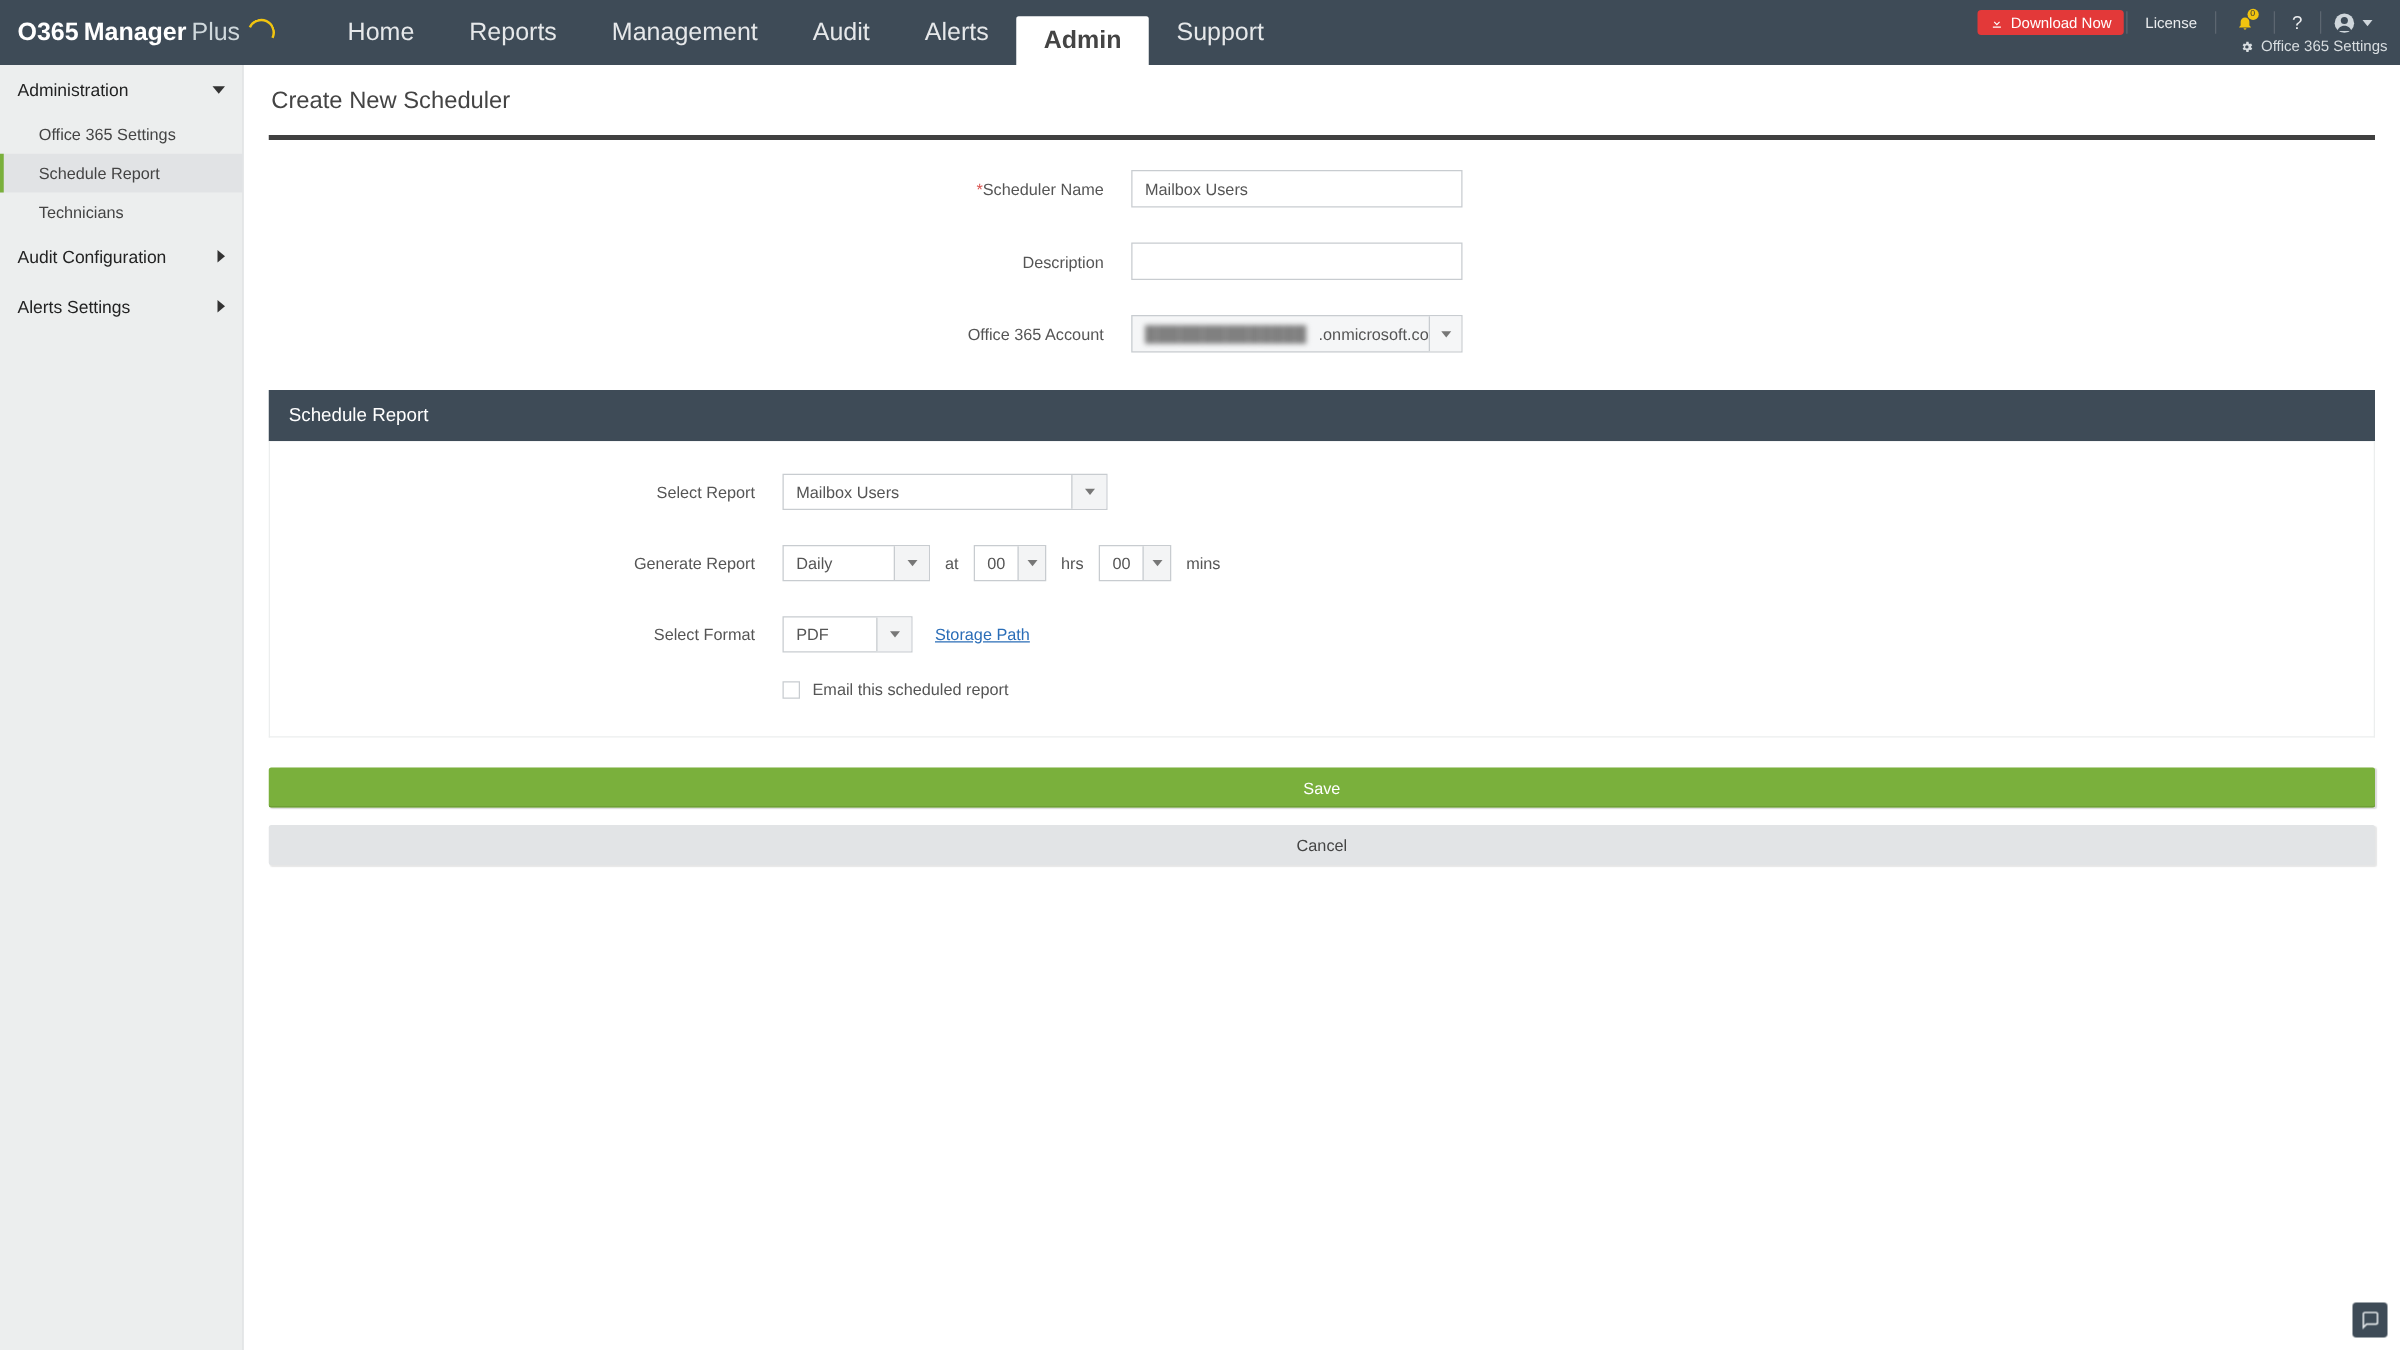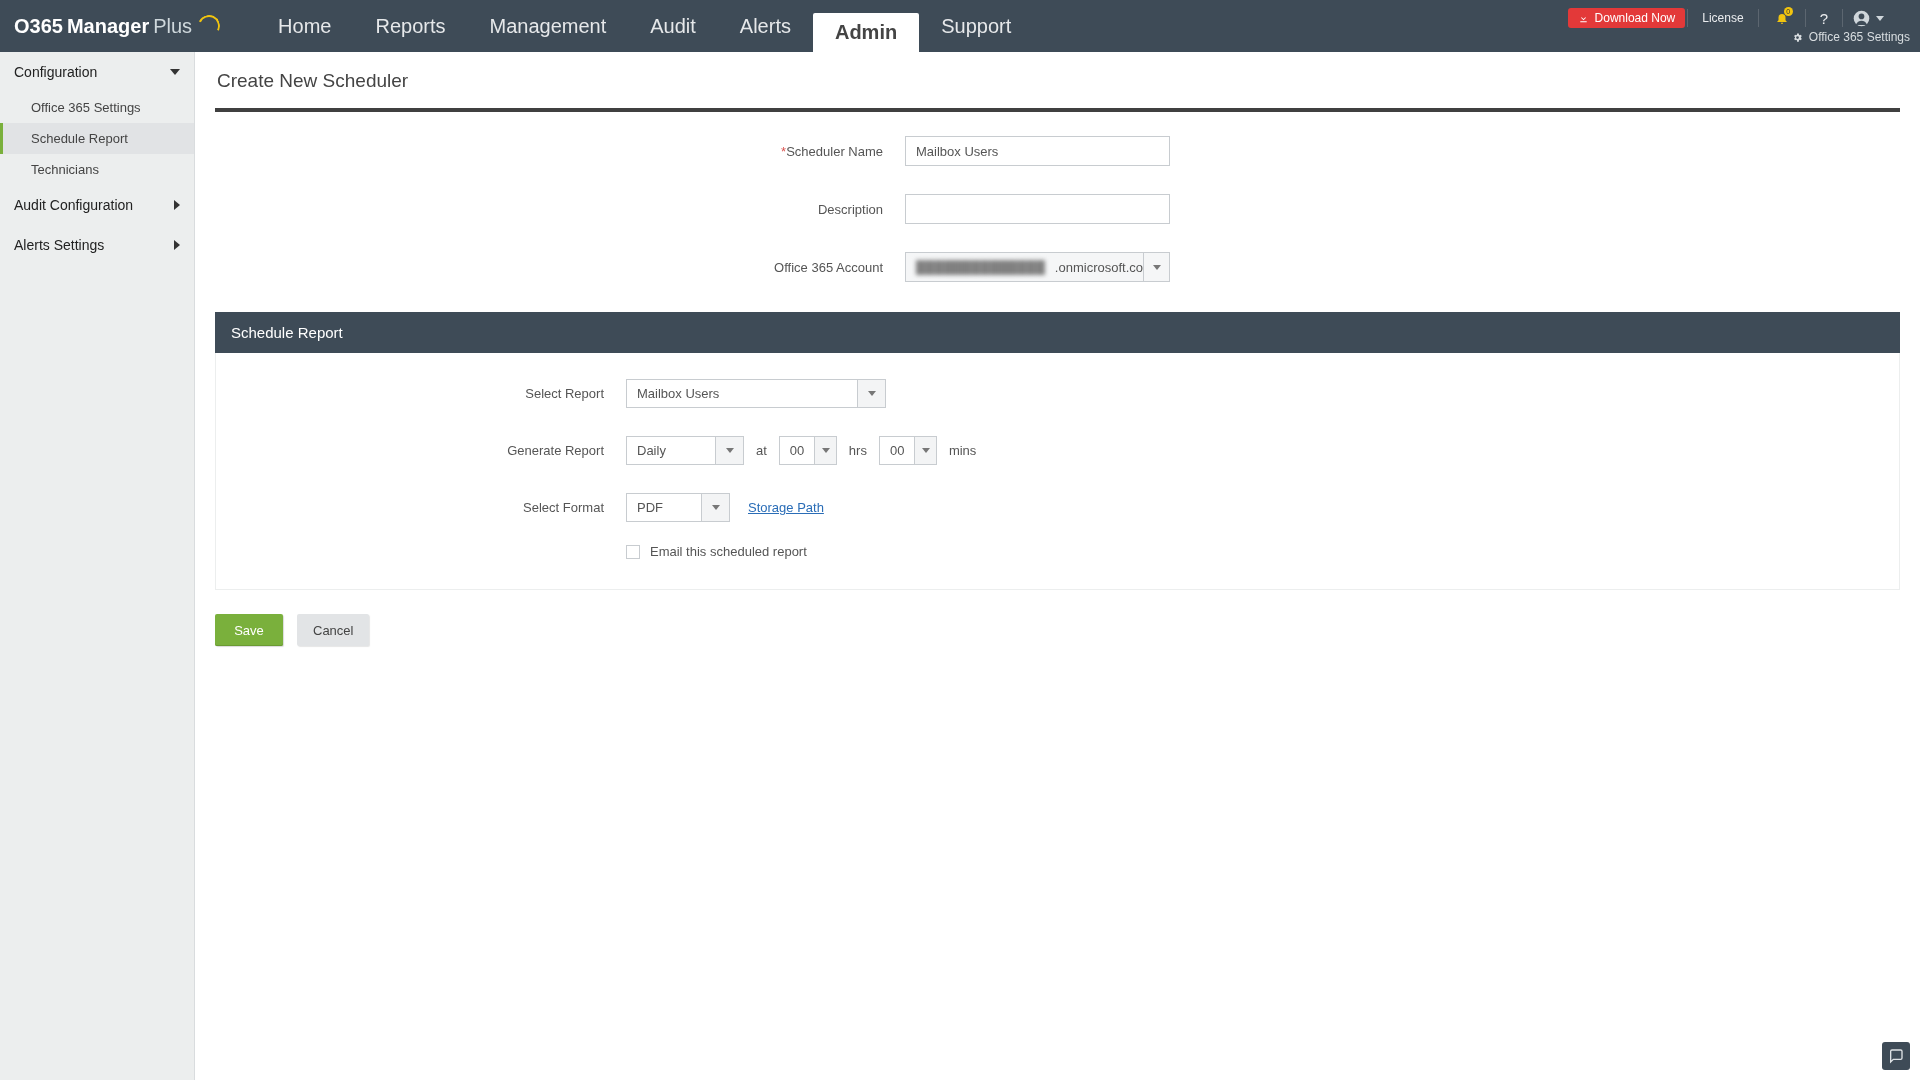--- a/index.html
+++ b/index.html
@@ -66,21 +66,21 @@
   .sel-btn  { width:28px; height:100%; border-left:1px solid #c8ccd0; background:#f3f4f5; display:flex; align-items:center; justify-content:center;}
   .w-report {width:260px;}
   .w-daily  {width:118px;}
   .w-time   {width:58px;}
   .w-fmt    {width:104px;}
   .gap-text { margin:0 12px; font-size:13px; color:#555;}
   .link { color:#2a6db7; text-decoration:underline; font-size:13px; margin-left:18px; cursor:pointer;}
   .checkbox { width:14px; height:14px; border:1px solid #c8ccd0; display:inline-block; margin-right:10px; vertical-align:middle;}
   .email-row { margin-left:410px; display:flex; align-items:center; font-size:13px; color:#555;}
 
-  .actions { display:flex; justify-content:flex-start; gap:14px; margin-top:24px;}
+  .actions { display:flex; justify-content:space-between; gap:14px; margin-top:24px;flex-direction:column;}
   .btn { min-width:68px; height:32px; padding:0 16px; font-size:13px; border:none; cursor:pointer; border-radius:2px;}
   .btn-save { background:#7ab03c; color:#fff; box-shadow: inset 0 -1px 0 #6a9a33, 1px 1px 1px rgba(0,0,0,0.15);}
   .btn-cancel { background:#e2e4e6; color:#444; box-shadow:1px 1px 1px rgba(0,0,0,0.1);}
   
   .chat-fab { position:fixed; right:10px; bottom:10px; width:28px; height:28px; background:#3e4b57; border-radius:3px; display:flex; align-items:center; justify-content:center; color:#dfe3e6;}
 
   svg { display:block; }
 </style>
 </head>
 <body>
@@ -97,21 +97,21 @@
   <div class="nav">
     <div class="nav-item">Home</div>
     <div class="nav-item">Reports</div>
     <div class="nav-item">Management</div>
     <div class="nav-item">Audit</div>
     <div class="nav-item">Alerts</div>
     <div class="nav-item active">Admin</div>
     <div class="nav-item">Support</div>
   </div>
 
-  <div class="topbar-right" style="position:absolute; top:4px; right:20px;">
+  <div class="topbar-right" style="position:absolute; top:4px; right:6px;">
     <div class="download-pill">
       <svg width="11" height="11" viewBox="0 0 24 24" fill="#fff">
           <path d="M12 3v10l4-4 1.4 1.4L12 16 6.6 10.4 8 9l4 4V3zM5 18h14v2H5z"></path>
         </svg>
       <span>Download Now</span>
     </div>
     <div class="tr-sep"></div>
     <div class="tr-btn">License</div>
     <div class="tr-sep"></div>
     <div class="tr-btn">
@@ -140,21 +140,21 @@
         <path d="M19.4 13a7 7 0 0 0 0-2l2-1.6-2-3.4-2.4.9a7 7 0 0 0-1.7-1L15 3h-4l-.3 2.9a7 7 0 0 0-1.7 1L6.6 6l-2 3.4L6.6 11a7 7 0 0 0 0 2l-2 1.6 2 3.4 2.4-.9a7 7 0 0 0 1.7 1L11 21h4l.3-2.9a7 7 0 0 0 1.7-1l2.4.9 2-3.4zM12 15a3 3 0 1 1 0-6 3 3 0 0 1 0 6z"></path>
       </svg>
     <span>Office 365 Settings</span>
   </div>
 </div>
 
 <div class="layout">
 
   <div class="sidebar">
     <div class="side-section header">
-      <span>Configuration</span>
+      <span>Administration</span>
       <span class="arrow-dn"></span>
     </div>
     <div class="sub-items">
       <div class="sub-item">Office 365 Settings</div>
       <div class="sub-item active">Schedule Report</div>
       <div class="sub-item">Technicians</div>
     </div>
     <div class="side-section header">
       <span>Audit Configuration</span>
       <span class="arrow-rt"></span>

